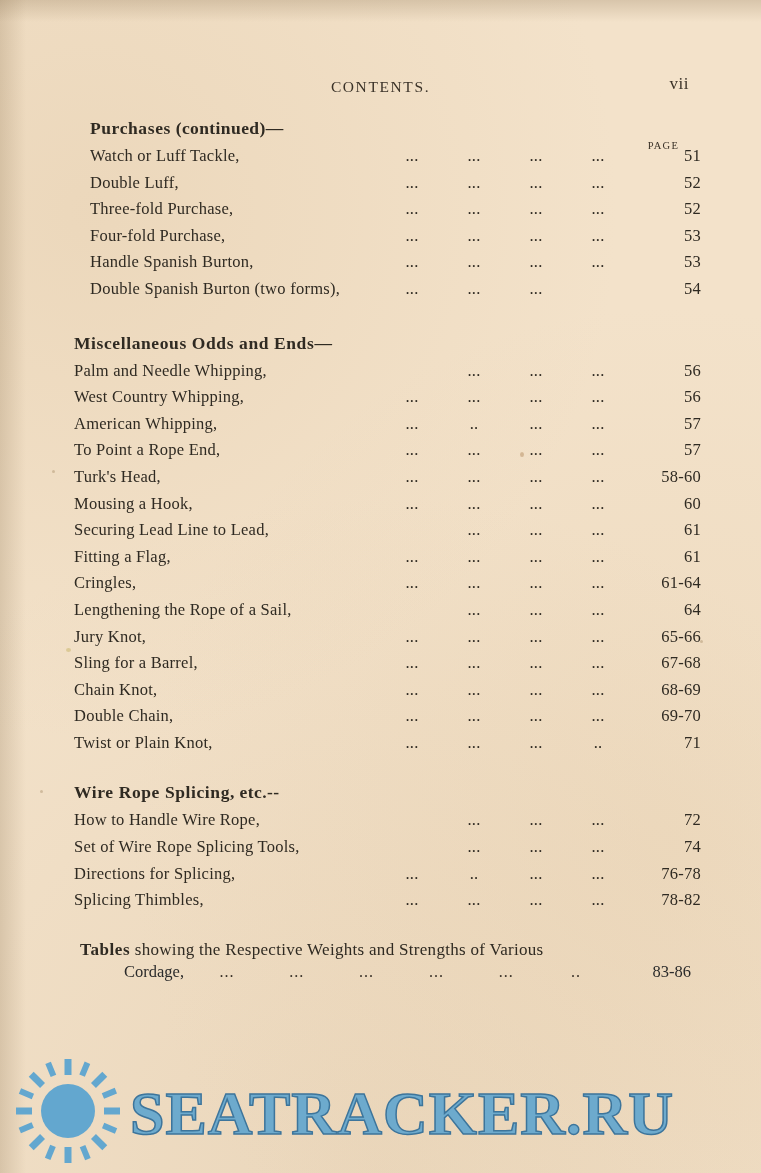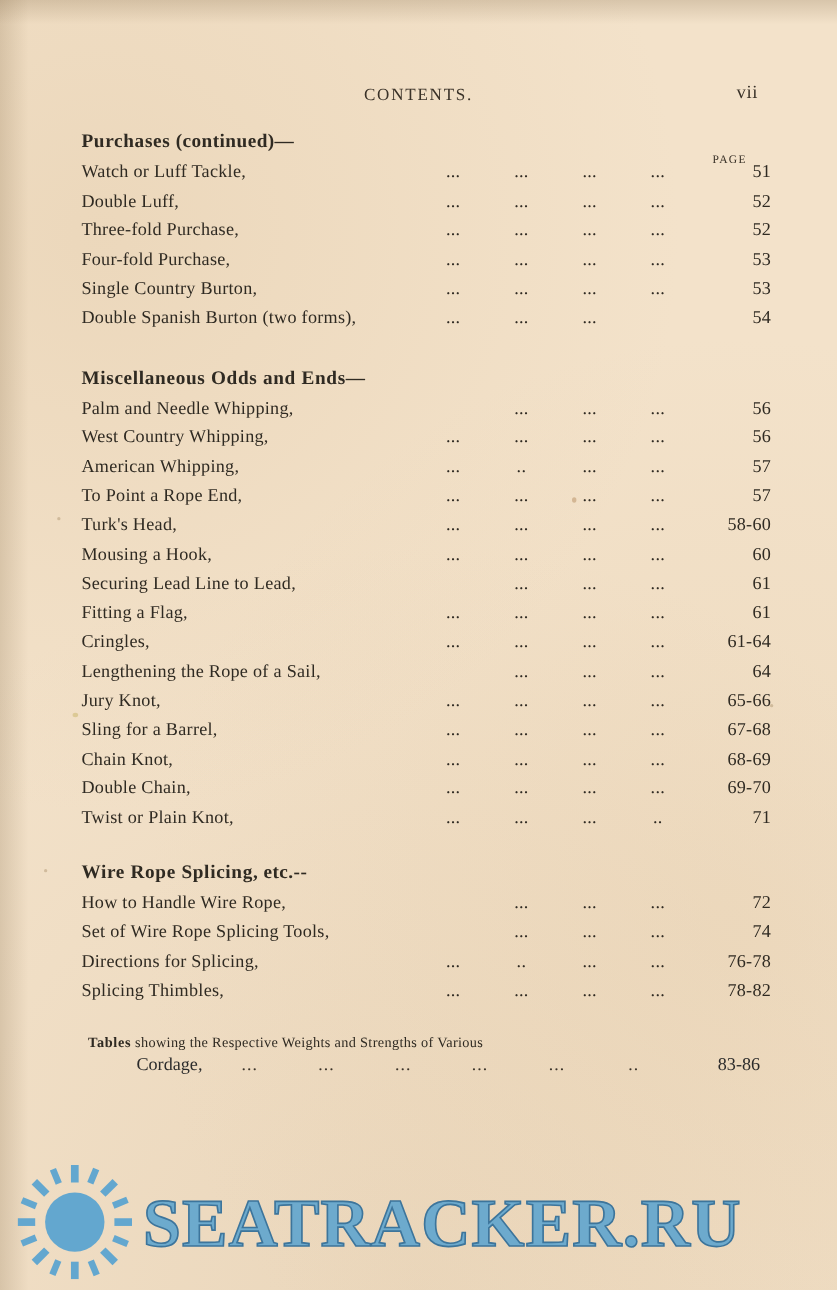--- a/index.html
+++ b/index.html
@@ -80,21 +80,21 @@
   }
   .section-head .lead {
     font-weight: bold;
     letter-spacing: 0.6px;
   }
   .section-head.sec-misc,
   .section-head.sec-wire {
     font-weight: bold;
   }
   .section-block { margin-bottom: 10px; }
-  .sec-purchases { margin-bottom: 2px; }
+  .sec-purchases { margin-bottom: 2px; margin-left: 16px; }
   .sec-misc-block { margin-top: 30px; }
   .sec-wire-block { margin-top: 26px; }
 
   .page-col-label {
     position: absolute;
     right: 22px;
     top: 22px;
     font-size: 10.5px;
     font-variant: small-caps;
     letter-spacing: 1.2px;
@@ -128,21 +128,21 @@
   td.pg {
     text-align: right;
     padding-right: 10px;
     width: 72px;
     font-size: 16.5px;
   }
 
   
   .tables-block { margin-top: 26px; }
   .tables-line1 {
-    font-size: 13px;
+    font-size: 17px;
     color: #2f2a22;
     padding-left: 6px;
     letter-spacing: 0.3px;
     white-space: nowrap;
   }
   .tables-line1 .lead { font-weight: bold; letter-spacing: 0.6px; }
   .tables-line2 {
     display: flex;
     align-items: baseline;
     margin-top: 2px;
@@ -253,21 +253,21 @@
         </tr>
         <tr>
           <td class="title">Four-fold Purchase,</td>
           <td class="dots">...</td>
           <td class="dots">...</td>
           <td class="dots">...</td>
           <td class="dots">...</td>
           <td class="pg">53</td>
         </tr>
         <tr>
-          <td class="title">Single Country Burton,</td>
+          <td class="title">Handle Spanish Burton,</td>
           <td class="dots">...</td>
           <td class="dots">...</td>
           <td class="dots">...</td>
           <td class="dots">...</td>
           <td class="pg">53</td>
         </tr>
         <tr>
           <td class="title">Double Spanish Burton (two forms),</td>
           <td class="dots">...</td>
           <td class="dots">...</td>

